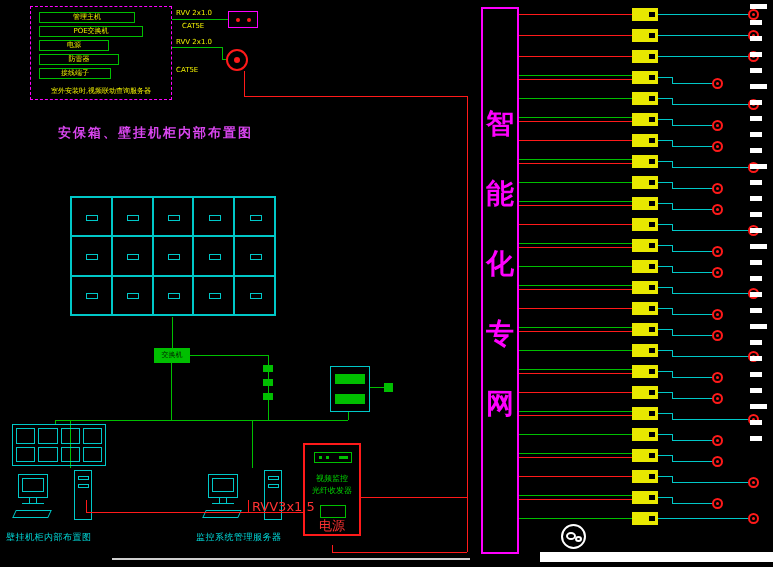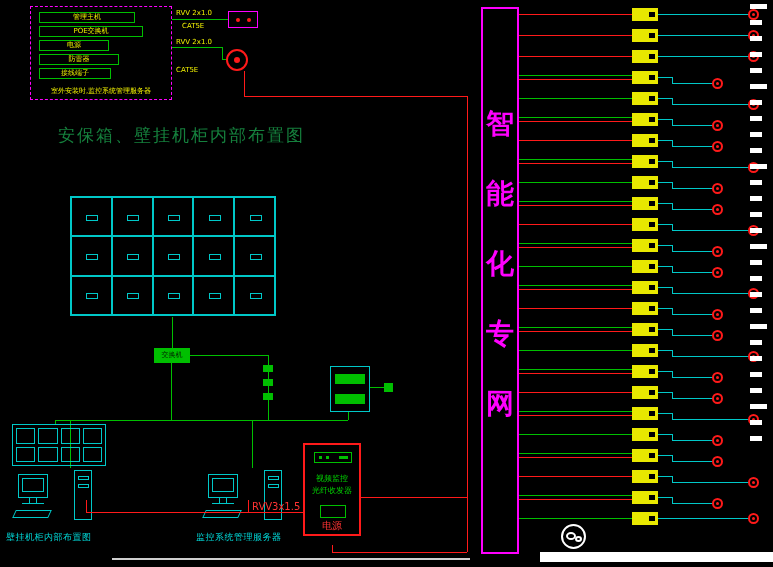--- a/index.html
+++ b/index.html
@@ -1,22 +1,22 @@
 <!DOCTYPE html>
 <html><head>
 <meta charset="utf-8">
 <style>
   html,body{margin:0;padding:0;background:#111;}
   #canvas{position:relative;width:773px;height:567px;background:#000;overflow:hidden;
           font-family:"DejaVu Sans",sans-serif;}
   #canvas div{box-sizing:border-box;}
   .t-y{position:absolute;color:#f2f200;font-size:7px;line-height:8px;white-space:nowrap;}
-  .t-r{position:absolute;color:#ff3333;font-size:10px;line-height:8px;white-space:nowrap;}
+  .t-r{position:absolute;color:#ff3333;font-size:13px;line-height:8px;white-space:nowrap;}
   .t-c{position:absolute;color:#00d8d8;font-size:9px;line-height:10px;white-space:nowrap;letter-spacing:.5px;}
-  .caption{position:absolute;color:#15803d;font-size:17px;letter-spacing:2px;font-weight:normal;}
+  .caption{position:absolute;color:#d946ef;font-size:13px;letter-spacing:2px;font-weight:bold;}
   .mod{position:absolute;left:8px;height:11px;border:1px solid #00bf00;color:#f2f200;
        font-size:7px;line-height:9px;text-align:center;overflow:hidden;}
   #cabinet{position:absolute;left:70px;top:196px;width:206px;height:120px;
            display:grid;grid-template-columns:repeat(5,1fr);grid-template-rows:repeat(3,1fr);
            border:1px solid #00c8c8;}
   .cab-cell{border:1px solid #00c8c8;position:relative;}
   .cab-cell::after{content:"";position:absolute;left:50%;top:50%;width:10px;height:4px;
                    margin:-2px 0 0 -5px;border:1px solid #00c8c8;}
   #tvwall{position:absolute;left:12px;top:424px;width:94px;height:42px;border:1px solid #00c8c8;
           display:grid;grid-template-columns:repeat(4,1fr);grid-template-rows:repeat(2,1fr);
@@ -39,21 +39,21 @@
 <body>
 
 <div id="canvas">
 
   <div style="position:absolute;left:30px;top:6px;width:142px;height:94px;border:1px dashed #ff00ff;">
     <div class="mod" style="top:5px;width:96px">管理主机</div>
     <div class="mod" style="top:19px;width:104px">POE交换机</div>
     <div class="mod" style="top:33px;width:70px">电源</div>
     <div class="mod" style="top:47px;width:80px">防雷器</div>
     <div class="mod" style="top:61px;width:72px">接线端子</div>
-    <div class="t-y" style="left:2px;top:80px;width:136px;text-align:center">室外安装时,监控系统管理服务器</div>
+    <div class="t-y" style="left:2px;top:80px;width:136px;text-align:center">室外安装时,视频联动查询服务器</div>
   </div>
 
   <div class="t-y" style="left:176px;top:9px">RVV 2x1.0</div>
   <div style="position:absolute;left:172px;top:19px;width:56px;height:1px;background:#00bf00;"></div>
   <div class="t-y" style="left:182px;top:22px">CAT5E</div>
   <div class="t-y" style="left:176px;top:38px">RVV 2x1.0</div>
   <div style="position:absolute;left:172px;top:47px;width:50px;height:1px;background:#00bf00;"></div>
   <div style="position:absolute;left:222px;top:47px;width:1px;height:13px;background:#00bf00;"></div>
   <div style="position:absolute;left:222px;top:59px;width:6px;height:1px;background:#00bf00;"></div>
   <div class="t-y" style="left:176px;top:66px">CAT5E</div>

